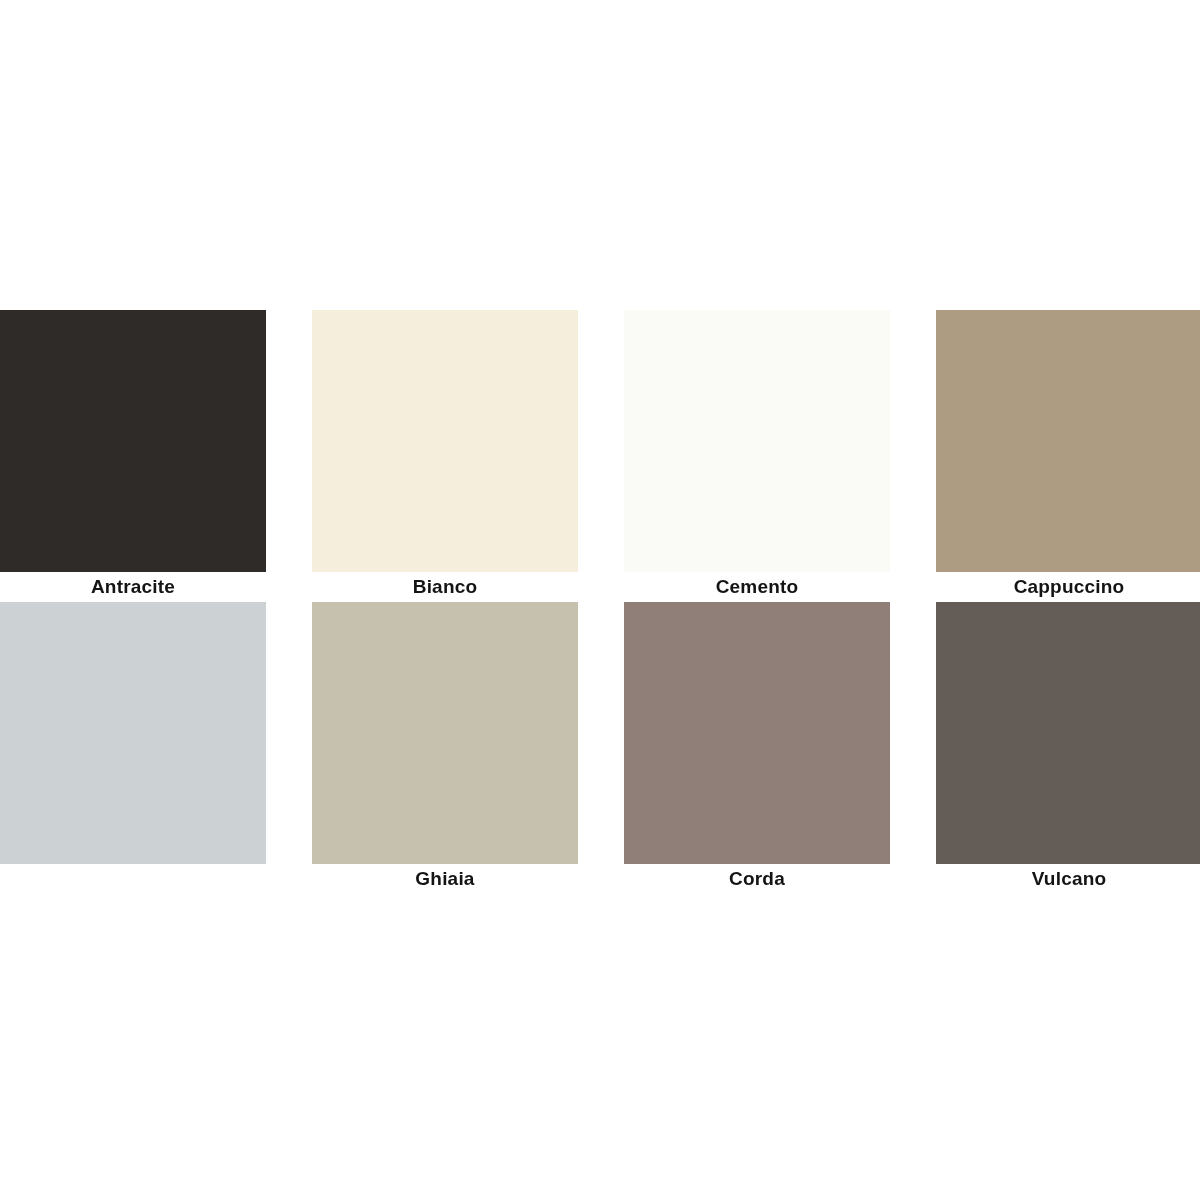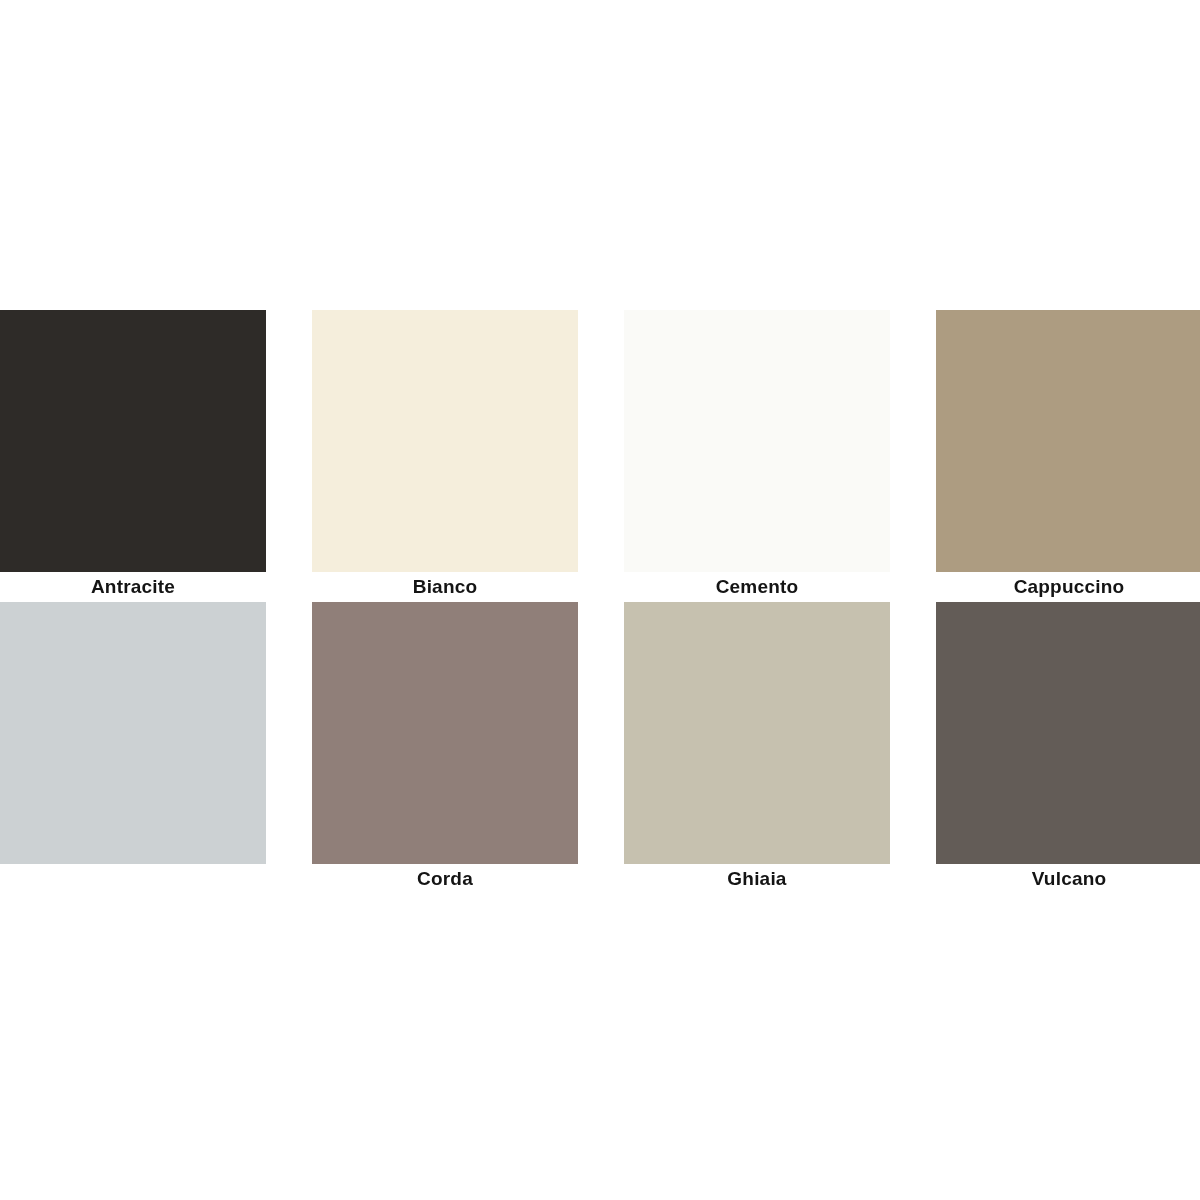--- a/index.html
+++ b/index.html
@@ -93,27 +93,27 @@
 
   </div>
 
   <div class="swatch-row">
 
     <div class="swatch-cell">
       <div class="swatch-chip" style="background-color: rgb(204, 209, 211);"></div>
     </div>
 
     <div class="swatch-cell">
-      <div class="swatch-chip" style="background-color: rgb(144, 127, 121);"></div>
-      <span class="swatch-label" style="color: rgb(20, 20, 20);">Corda</span>
+      <div class="swatch-chip" style="background-color: rgb(198, 193, 175);"></div>
+      <span class="swatch-label" style="color: rgb(20, 20, 20);">Ghiaia</span>
     </div>
 
     <div class="swatch-cell">
-      <div class="swatch-chip" style="background-color: rgb(198, 193, 175);"></div>
-      <span class="swatch-label" style="color: rgb(20, 20, 20);">Ghiaia</span>
+      <div class="swatch-chip" style="background-color: rgb(144, 127, 121);"></div>
+      <span class="swatch-label" style="color: rgb(20, 20, 20);">Corda</span>
     </div>
 
     <div class="swatch-cell">
       <div class="swatch-chip" style="background-color: rgb(99, 92, 87);"></div>
       <span class="swatch-label" style="color: rgb(20, 20, 20);">Vulcano</span>
     </div>
 
   </div>
 
 </div>

